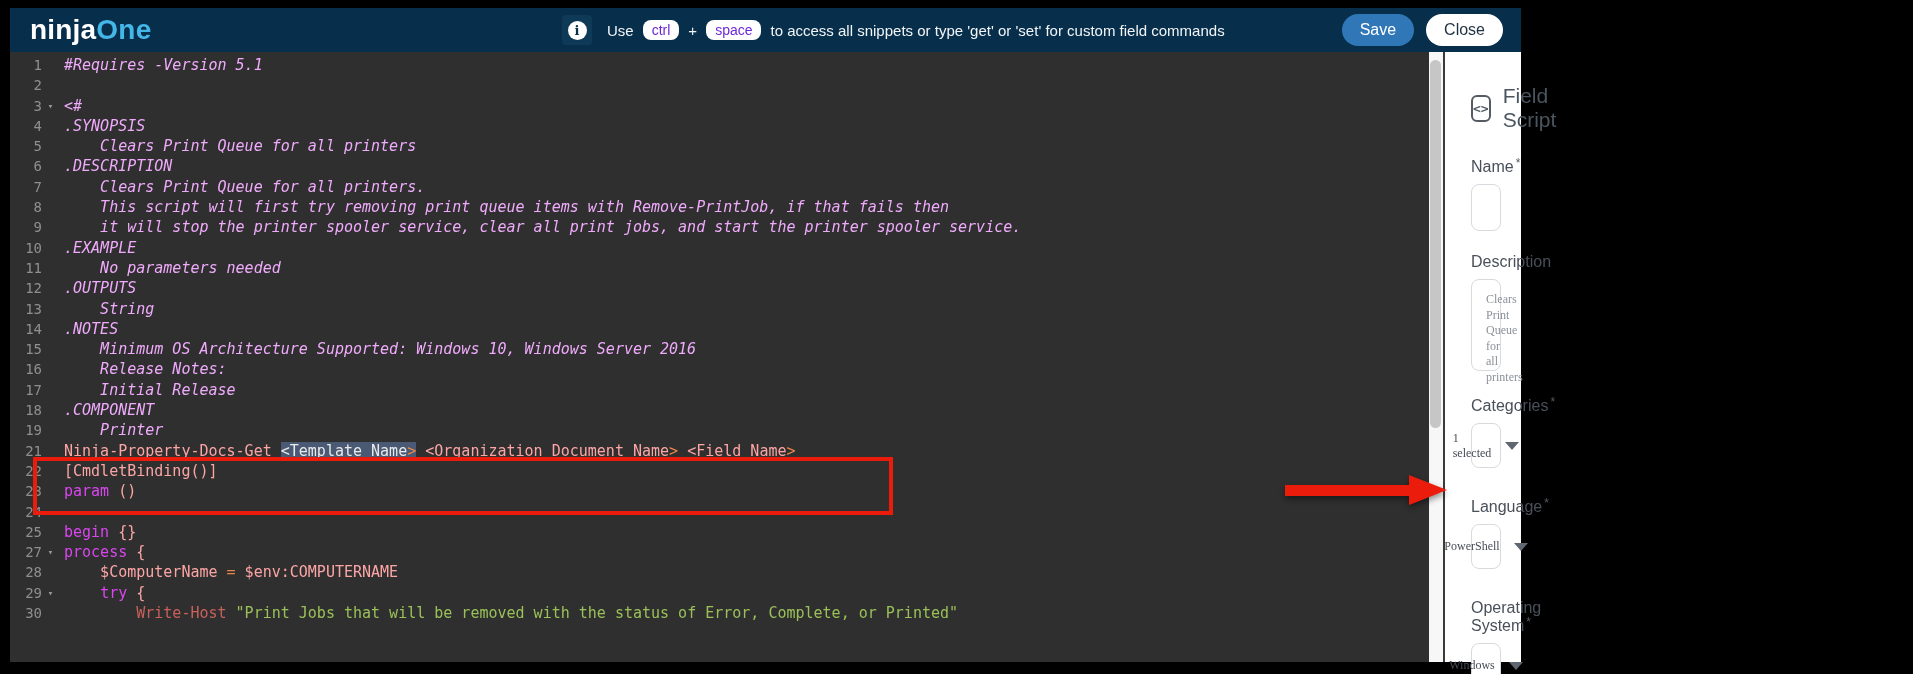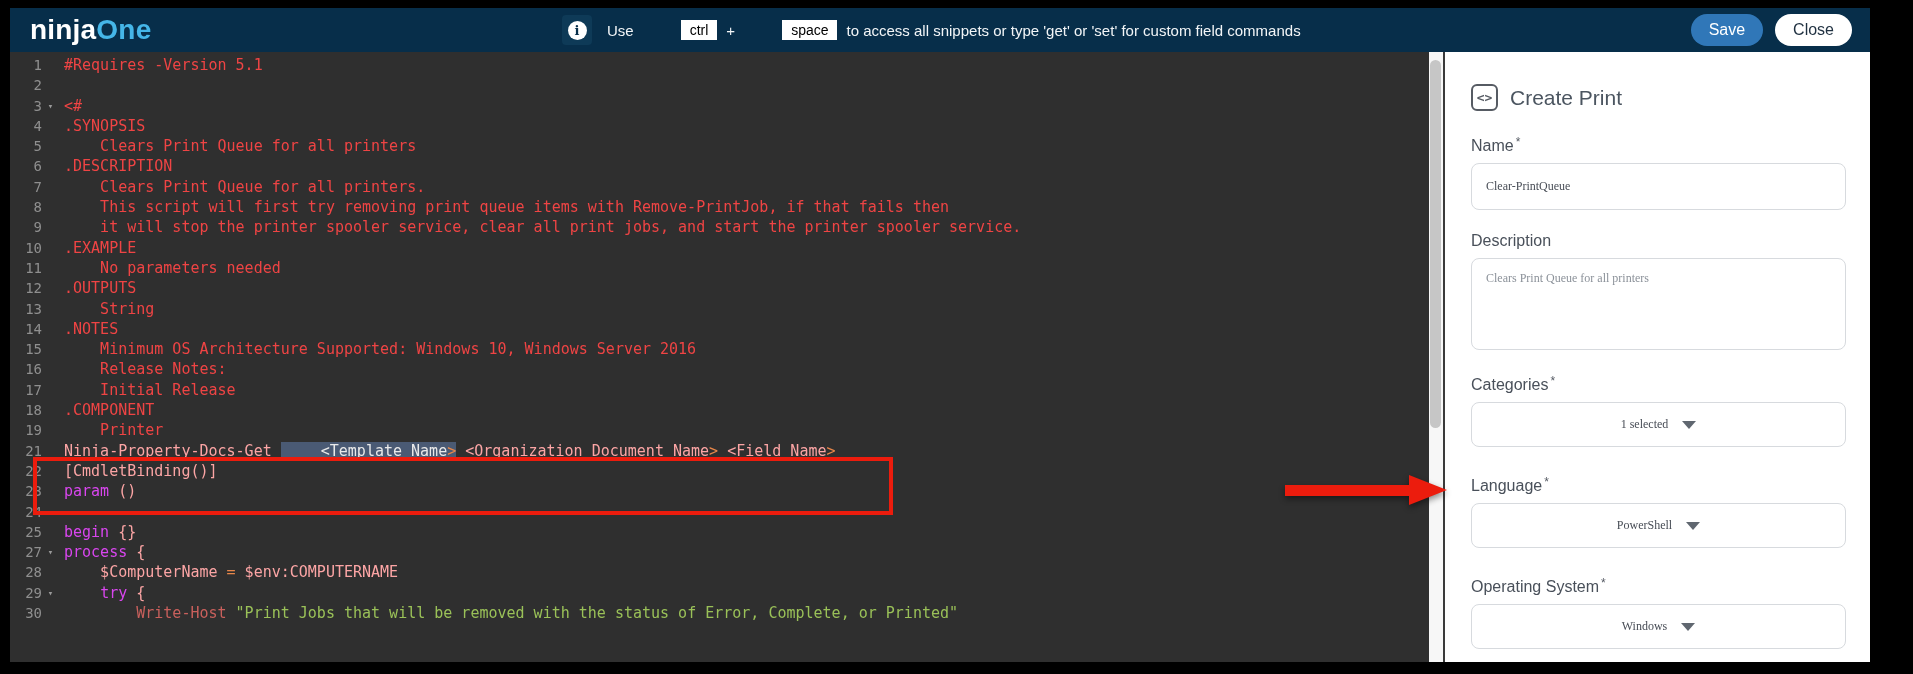--- a/index.html
+++ b/index.html
@@ -1,56 +1,56 @@
 <!DOCTYPE html>
 <html><head>
 <meta charset="utf-8">
 <style>
   * { box-sizing: border-box; margin: 0; padding: 0; }
   html,body { width:1913px; height:674px; background:#000; overflow:hidden;
               font-family:"Liberation Sans", sans-serif; }
-  .app { position:absolute; left:10px; top:8px; width:1860px; height:654px; background:#2f2f2f; }
+  .app { position:absolute; left:10px; top:8px; width:1511px; height:654px; background:#2f2f2f; }
 
   
   .topbar { position:absolute; left:0; top:0; right:0; height:44px; background:#072e4a; }
   .logo { position:absolute; left:20px; top:50%; transform:translateY(-50%);
           font-size:28px; font-weight:bold; letter-spacing:0.2px; }
   .logo .p1 { color:#ffffff; }
   .logo .p2 { color:#45b6e8; }
   .hint { position:absolute; left:552px; top:50%; transform:translateY(-50%);
           display:flex; align-items:center; gap:9px; color:#f2f5f7; font-size:15px; }
   .info-sq { width:30px; height:30px; border-radius:4px; background:#0e3a57;
              display:flex; align-items:center; justify-content:center; margin-right:6px; }
   .info-circle { width:19px; height:19px; border-radius:50%; background:#ffffff; color:#072e4a;
                  font-size:13px; font-weight:bold; display:flex; align-items:center; justify-content:center;
                  font-family:"DejaVu Serif", serif; }
-  .key-chip { background:#ffffff; color:#000000; border-radius:0; padding:3px 9px;
-              font-size:14px; line-height:1;margin-left:38px; }
+  .key-chip { background:#ffffff; color:#6d28d9; border-radius:8px; padding:3px 9px;
+              font-size:14px; line-height:1; }
   .tb-buttons { position:absolute; right:18px; top:50%; transform:translateY(-50%);
                 display:flex; gap:12px; }
   .btn { font-size:16px; border-radius:16px; padding:7px 18px; border:none; cursor:pointer;
          font-family:"Liberation Sans", sans-serif; }
   .btn-save { background:#3077b8; color:#ffffff; }
   .btn-close { background:#ffffff; color:#1f3040; }
 
   
   .editor { position:absolute; left:0; top:44px; width:1419px; bottom:0; background:#2f2f2f;
             overflow:hidden; padding-top:3px; cursor:text; }
   .cl { display:flex; height:20.3px; line-height:20.3px; white-space:pre;
         font-family:"DejaVu Sans Mono", monospace; font-size:15px; }
   .ln { width:32px; text-align:right; color:#8f8f8f; flex:none; font-size:14px; }
   .fold { width:14px; flex:none; color:#9a9a9a; font-size:9px; text-align:center; padding-left:3px; }
   .code { padding-left:8px; }
-  .t-c   { color:#ef4444; }
+  .t-c   { color:#f0abfc; font-style:italic; }
   .t-k   { color:#d946ef; }
   .t-o   { color:#e8874a; }
   .t-w   { color:#fca5a5; }
   .t-s   { color:#9ac158; }
   .t-f   { color:#c9605c; }
-  .t-sel { color:#e9e9e9; background:#4a5a74;padding-left:40px; }
+  .t-sel { color:#e9e9e9; background:#4a5a74; }
   .t-selo{ color:#e8874a; background:#4a5a74; }
 
   
   .vscroll { position:absolute; left:1419px; top:44px; width:14px; bottom:0; background:#f7f7f7; }
   .vthumb  { position:absolute; left:1px; top:8px; width:11px; height:368px;
              background:#c6c6c6; border-radius:6px; }
 
   
   .panel { position:absolute; left:1433px; top:44px; right:0; bottom:0; background:#ffffff;
            border-left:2px solid #3a3a3a; padding:32px 24px 0 26px; }
@@ -140,21 +140,21 @@
       </div>
   </div>
 
   <div class="vscroll">
     <div class="vthumb"></div>
   </div>
 
   <div class="panel">
     <div class="panel-header">
       <span class="code-icon">&lt;&gt;</span>
-      <span class="panel-title">Create Print</span>
+      <span class="panel-title">Field Script</span>
     </div>
 
     <div class="fld-label">
       <span>Name</span><span class="req">*</span>
     </div>
     <input class="tbox input-box" value="Clear-PrintQueue" style="">
 
     <div class="fld-label">Description</div>
     <div class="tbox textarea-box">Clears Print Queue for all printers</div>
 

